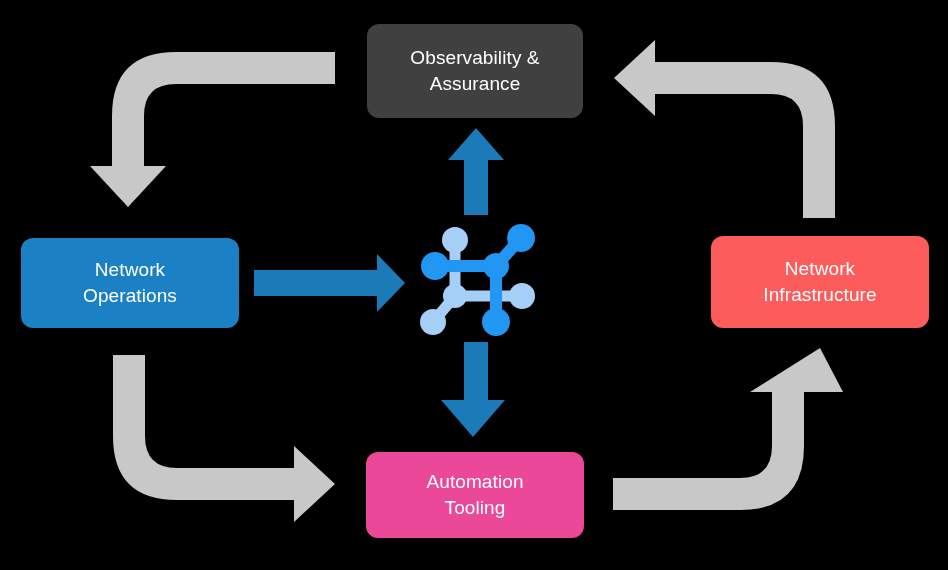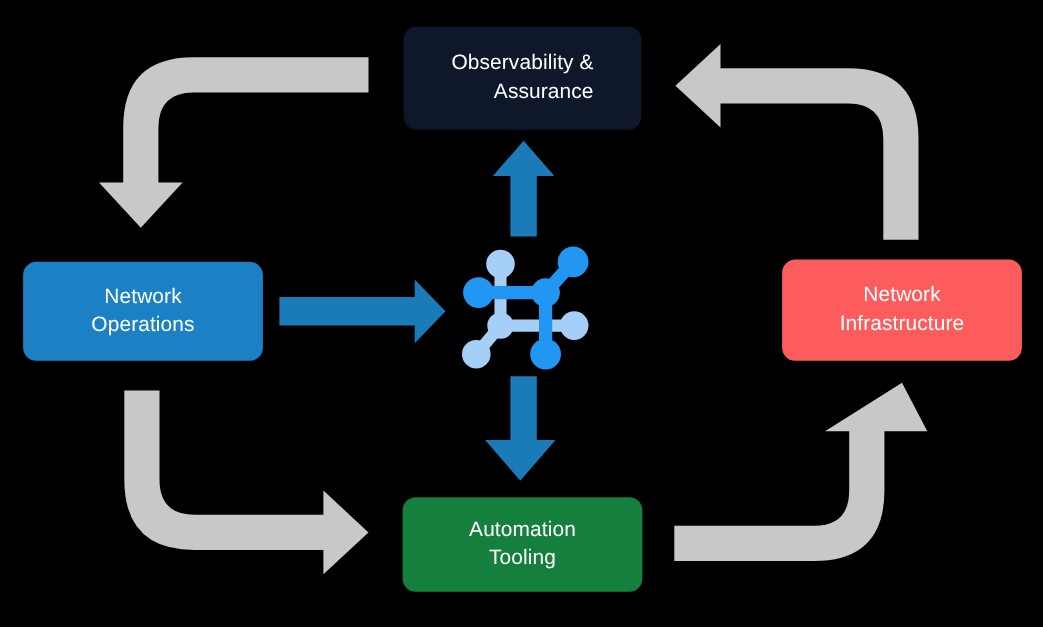--- a/index.html
+++ b/index.html
@@ -163,26 +163,26 @@
       <circle cx="522" cy="296" r="13" fill="#A6CFF7"></circle>
       <circle cx="433" cy="322" r="13" fill="#A6CFF7"></circle>
       <circle cx="435" cy="266" r="14" fill="#2196F3"></circle>
       <circle cx="521" cy="238" r="14" fill="#2196F3"></circle>
       <circle cx="496" cy="266" r="13" fill="#2196F3"></circle>
       <circle cx="496" cy="322" r="14" fill="#2196F3"></circle>
     </g>
   </svg>
 
   <div class="boxes-layer">
-    <div class="node-box" id="box-observability" style="background: #0f172a; text-align: right;">Observability &amp;
+    <div class="node-box" id="box-observability" style="background: #404040;">Observability &amp;
 Assurance</div>
 
     <div class="node-box" id="box-network-operations" style="background: rgb(27, 129, 196);">Network
 Operations</div>
 
     <div class="node-box" id="box-network-infrastructure" style="background: rgb(252, 92, 92);">Network
 Infrastructure</div>
 
-    <div class="node-box" id="box-automation-tooling" style="background: #15803d;">Automation
+    <div class="node-box" id="box-automation-tooling" style="background: #ec4899;">Automation
 Tooling</div>
   </div>
 
 </div>
 
 </body></html>

